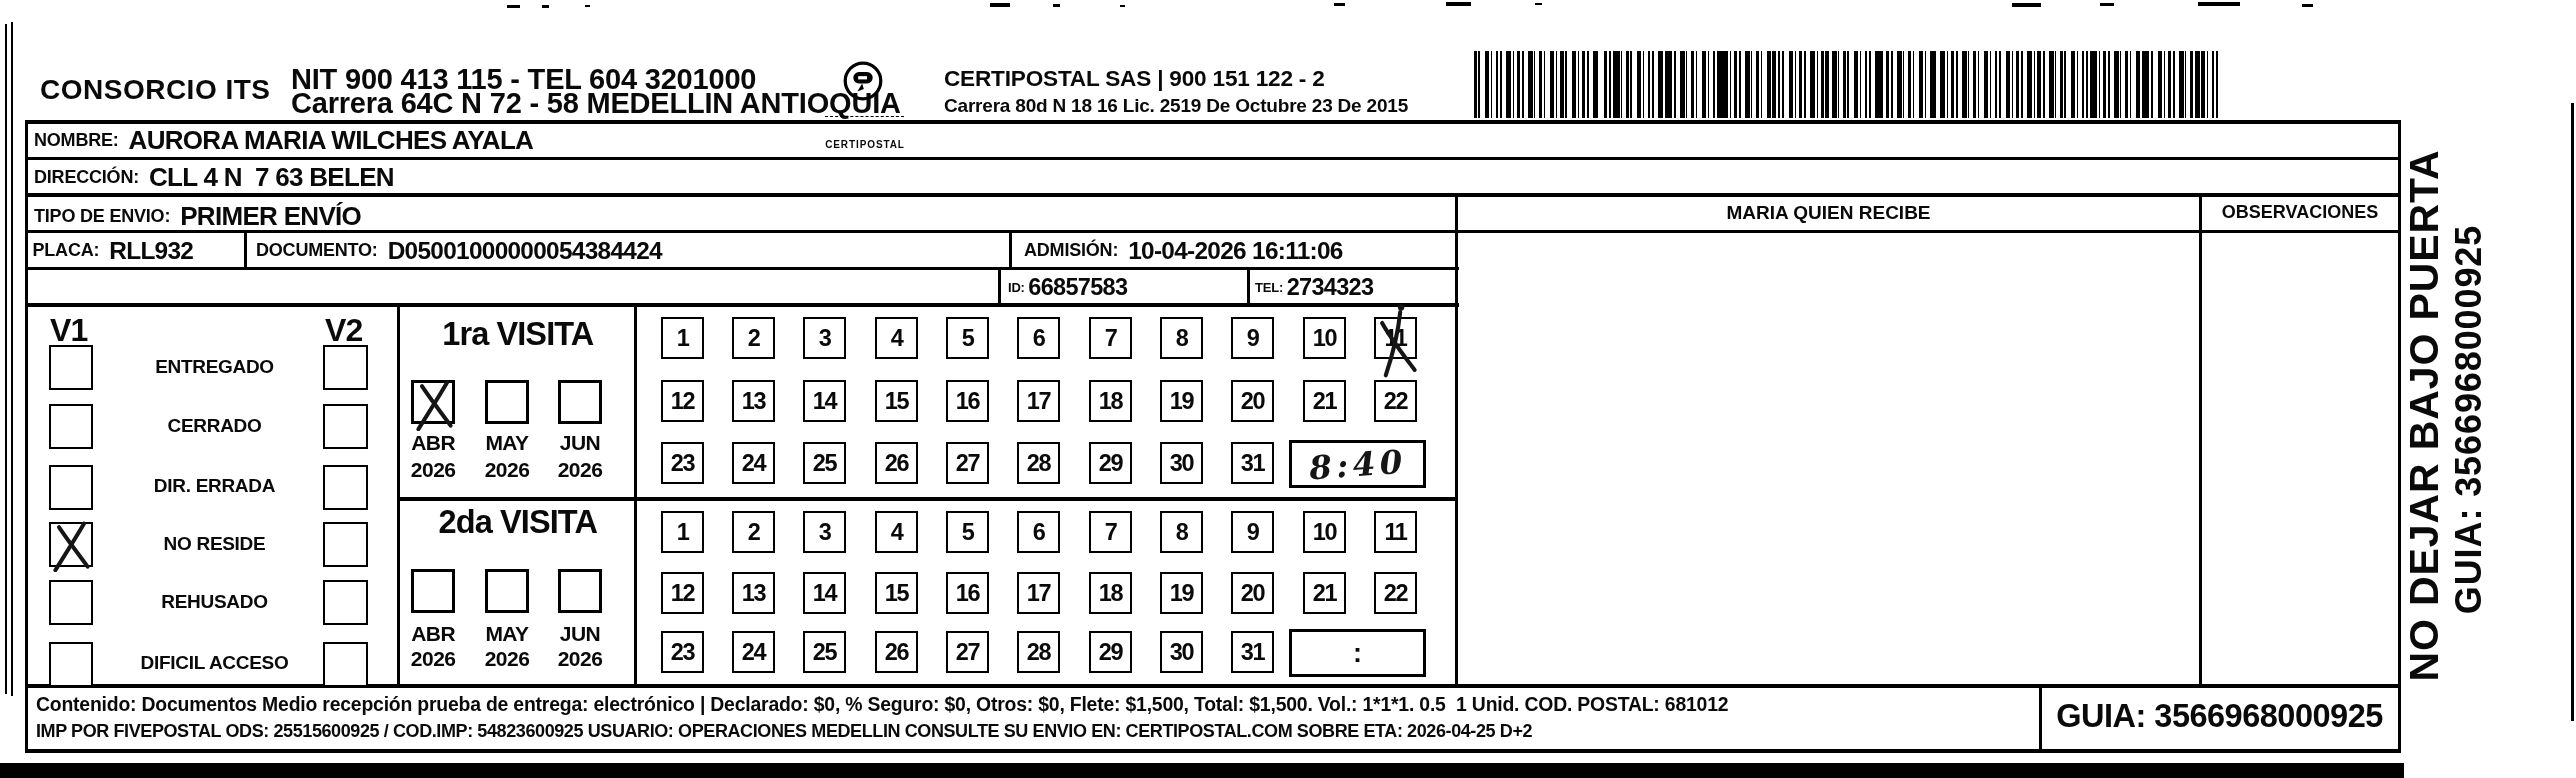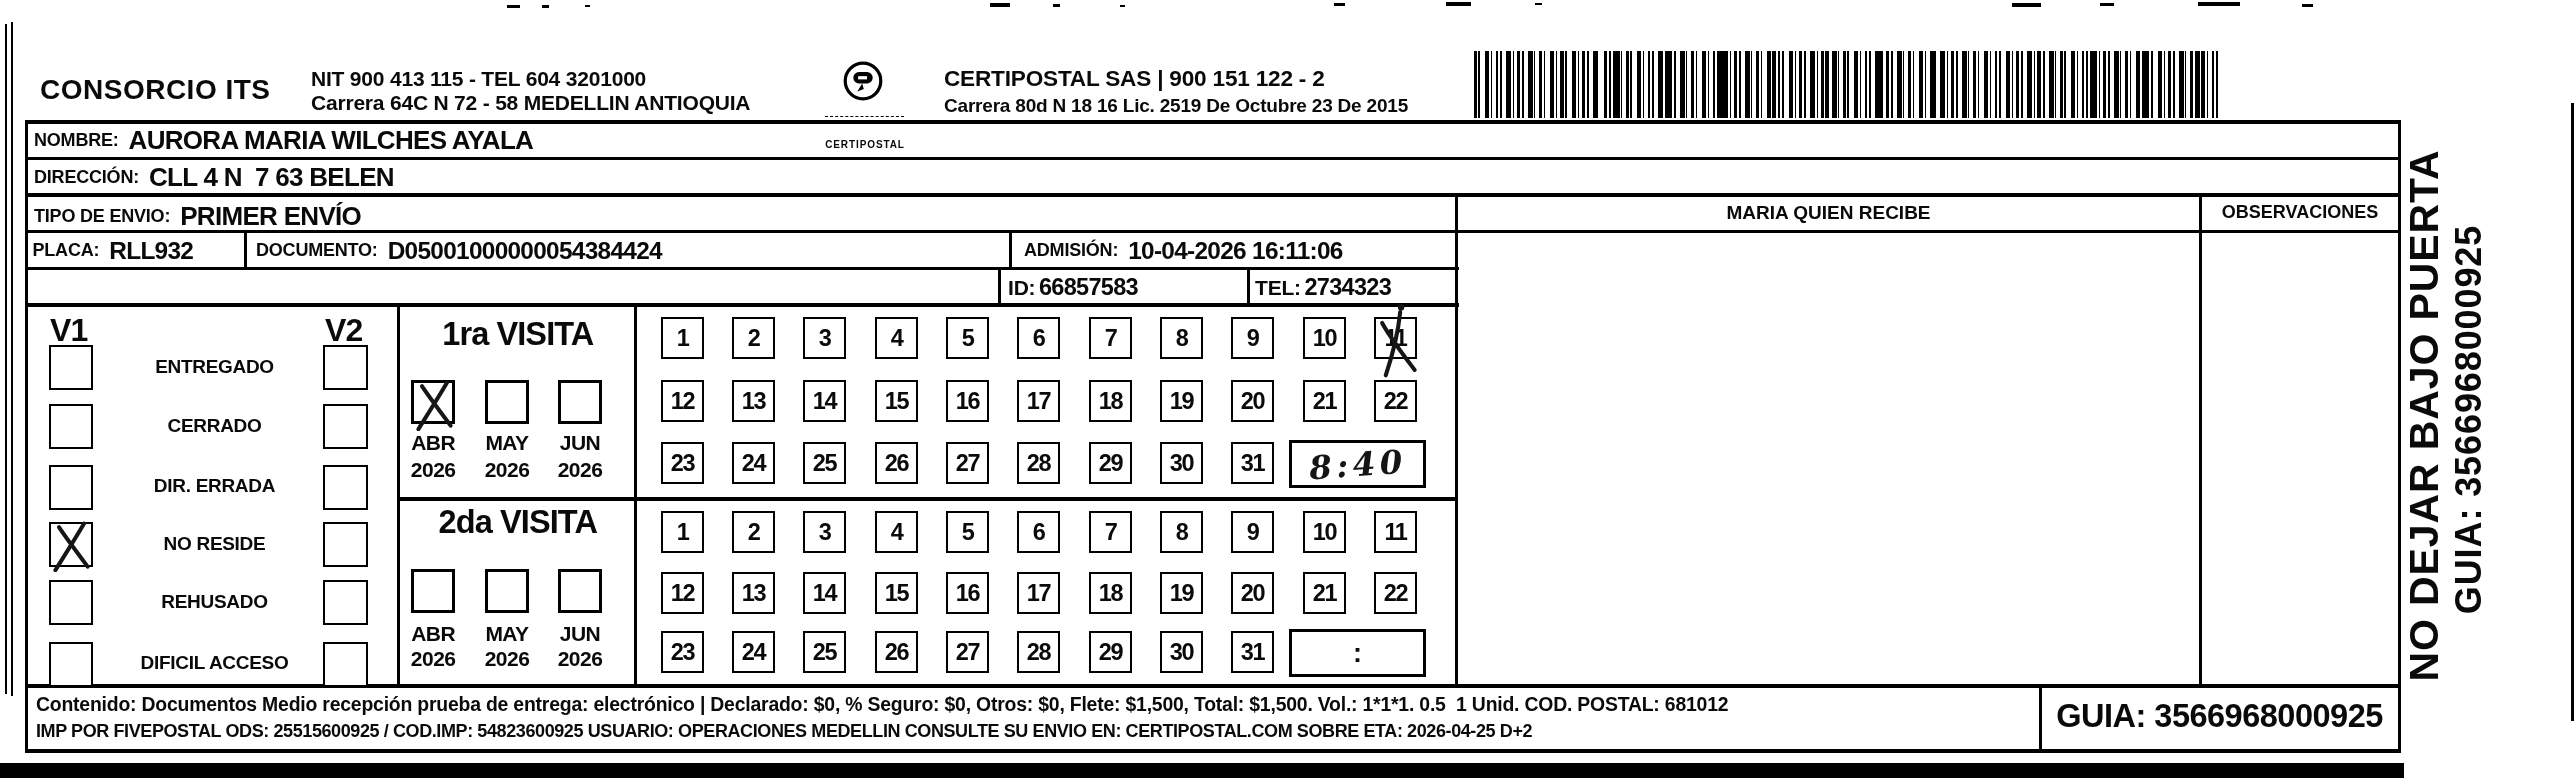--- a/index.html
+++ b/index.html
@@ -6,36 +6,36 @@
   #canvas{position:relative;width:2576px;height:778px;background:#fff;overflow:hidden;
           font-family:"Liberation Sans",sans-serif;color:#0a0a0a;}
   .abs{position:absolute;}
   .ln{position:absolute;background:#000;}
   .artifact{position:absolute;background:#000;}
   
   .company-name{position:absolute;left:40px;top:74px;font-size:28px;font-weight:600;letter-spacing:0.5px;}
   .hblock{position:absolute;font-weight:700;line-height:24.4px;letter-spacing:-0.2px;}
   .carrier-line1{font-size:22.6px;}
   .carrier-line2{font-size:19px;}
-  .nit-block{left:291px;top:67px;font-size:21px;margin-left:20px;}
+  .nit-block{left:291px;top:67px;font-size:29px;}
   .carrier-block{left:944px;top:65px;line-height:27px;}
   .logo-circle{position:absolute;left:842px;top:60px;}
   .logo-label{position:absolute;left:818px;top:101px;width:94px;text-align:center;
               font-size:10px;font-weight:700;letter-spacing:0.9px;margin-top:38px;}
   .logo-tagline{position:absolute;left:825px;top:116px;width:79px;border-top:1.8px dashed #000;}
   .barcode{position:absolute;left:1474px;top:51px;width:744px;height:67px;
     background:
       repeating-linear-gradient(90deg,#000 0 2.7px,rgba(0,0,0,0) 2.7px 4.5px,#000 4.5px 6.3px,rgba(0,0,0,0) 6.3px 10.8px,#000 10.8px 15.3px,rgba(0,0,0,0) 15.3px 17px,#000 17px 18px,rgba(0,0,0,0) 18px 21.7px),
       repeating-linear-gradient(90deg,rgba(0,0,0,0) 0 33px,#000 33px 37px,rgba(0,0,0,0) 37px 53px);}
   
   .fld{position:absolute;display:flex;align-items:center;white-space:pre;}
   .fld .lbl{font-weight:700;font-size:18px;letter-spacing:-0.2px;}
   .fld .val{font-weight:600;font-size:26px;letter-spacing:-0.7px;margin-left:10px;}
   .fld.sm .val{font-size:24.4px;}
-  .fld.xs .lbl{font-size:21px;}
+  .fld.xs .lbl{font-size:13px;}
   .fld.xs .val{font-size:23.5px;margin-left:3.6px;}
   .hdr-cell{position:absolute;font-weight:700;font-size:19px;text-align:center;}
   
   #status-panel{position:absolute;left:25px;top:303px;width:372px;height:381px;}
   .vh{position:absolute;top:9px;font-weight:700;font-size:32px;letter-spacing:-0.9px;}
   .status-label{position:absolute;left:72px;width:235px;text-align:center;
                 font-weight:700;font-size:19px;letter-spacing:-0.3px;white-space:nowrap;}
   .cbx{position:absolute;border:3.6px solid #000;background:#fff;box-sizing:border-box;}
   .cbx.thin{border-width:2.7px;}
   

